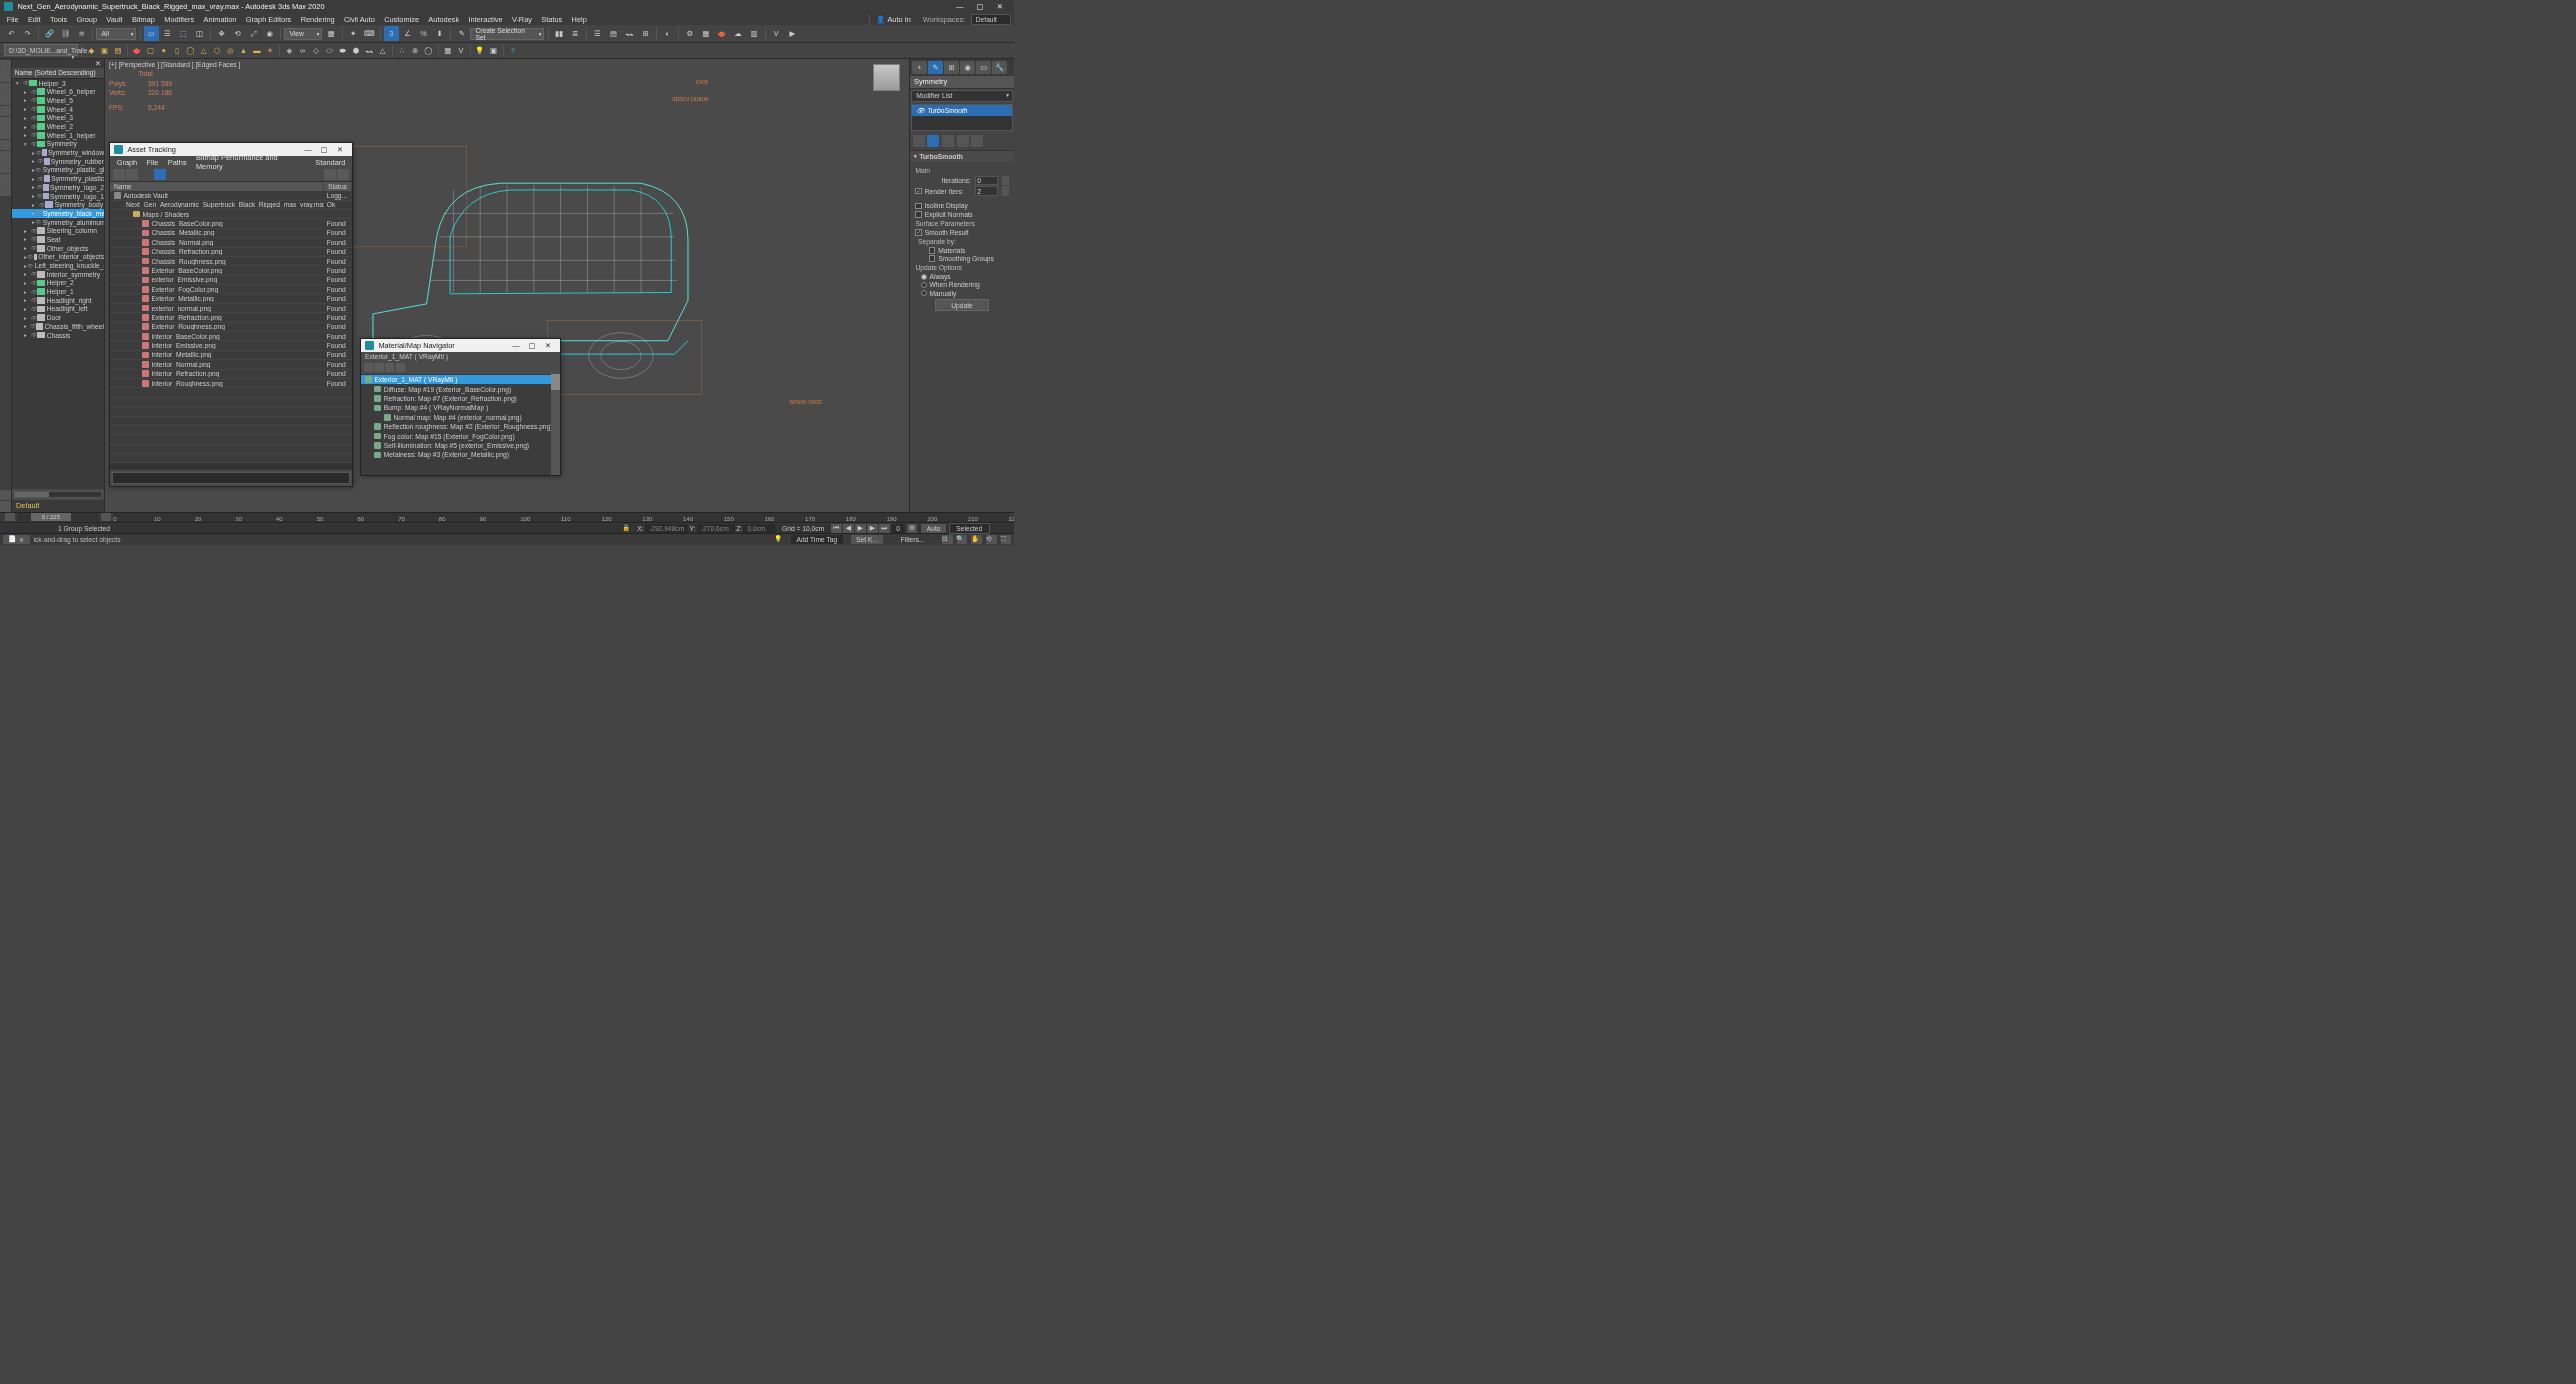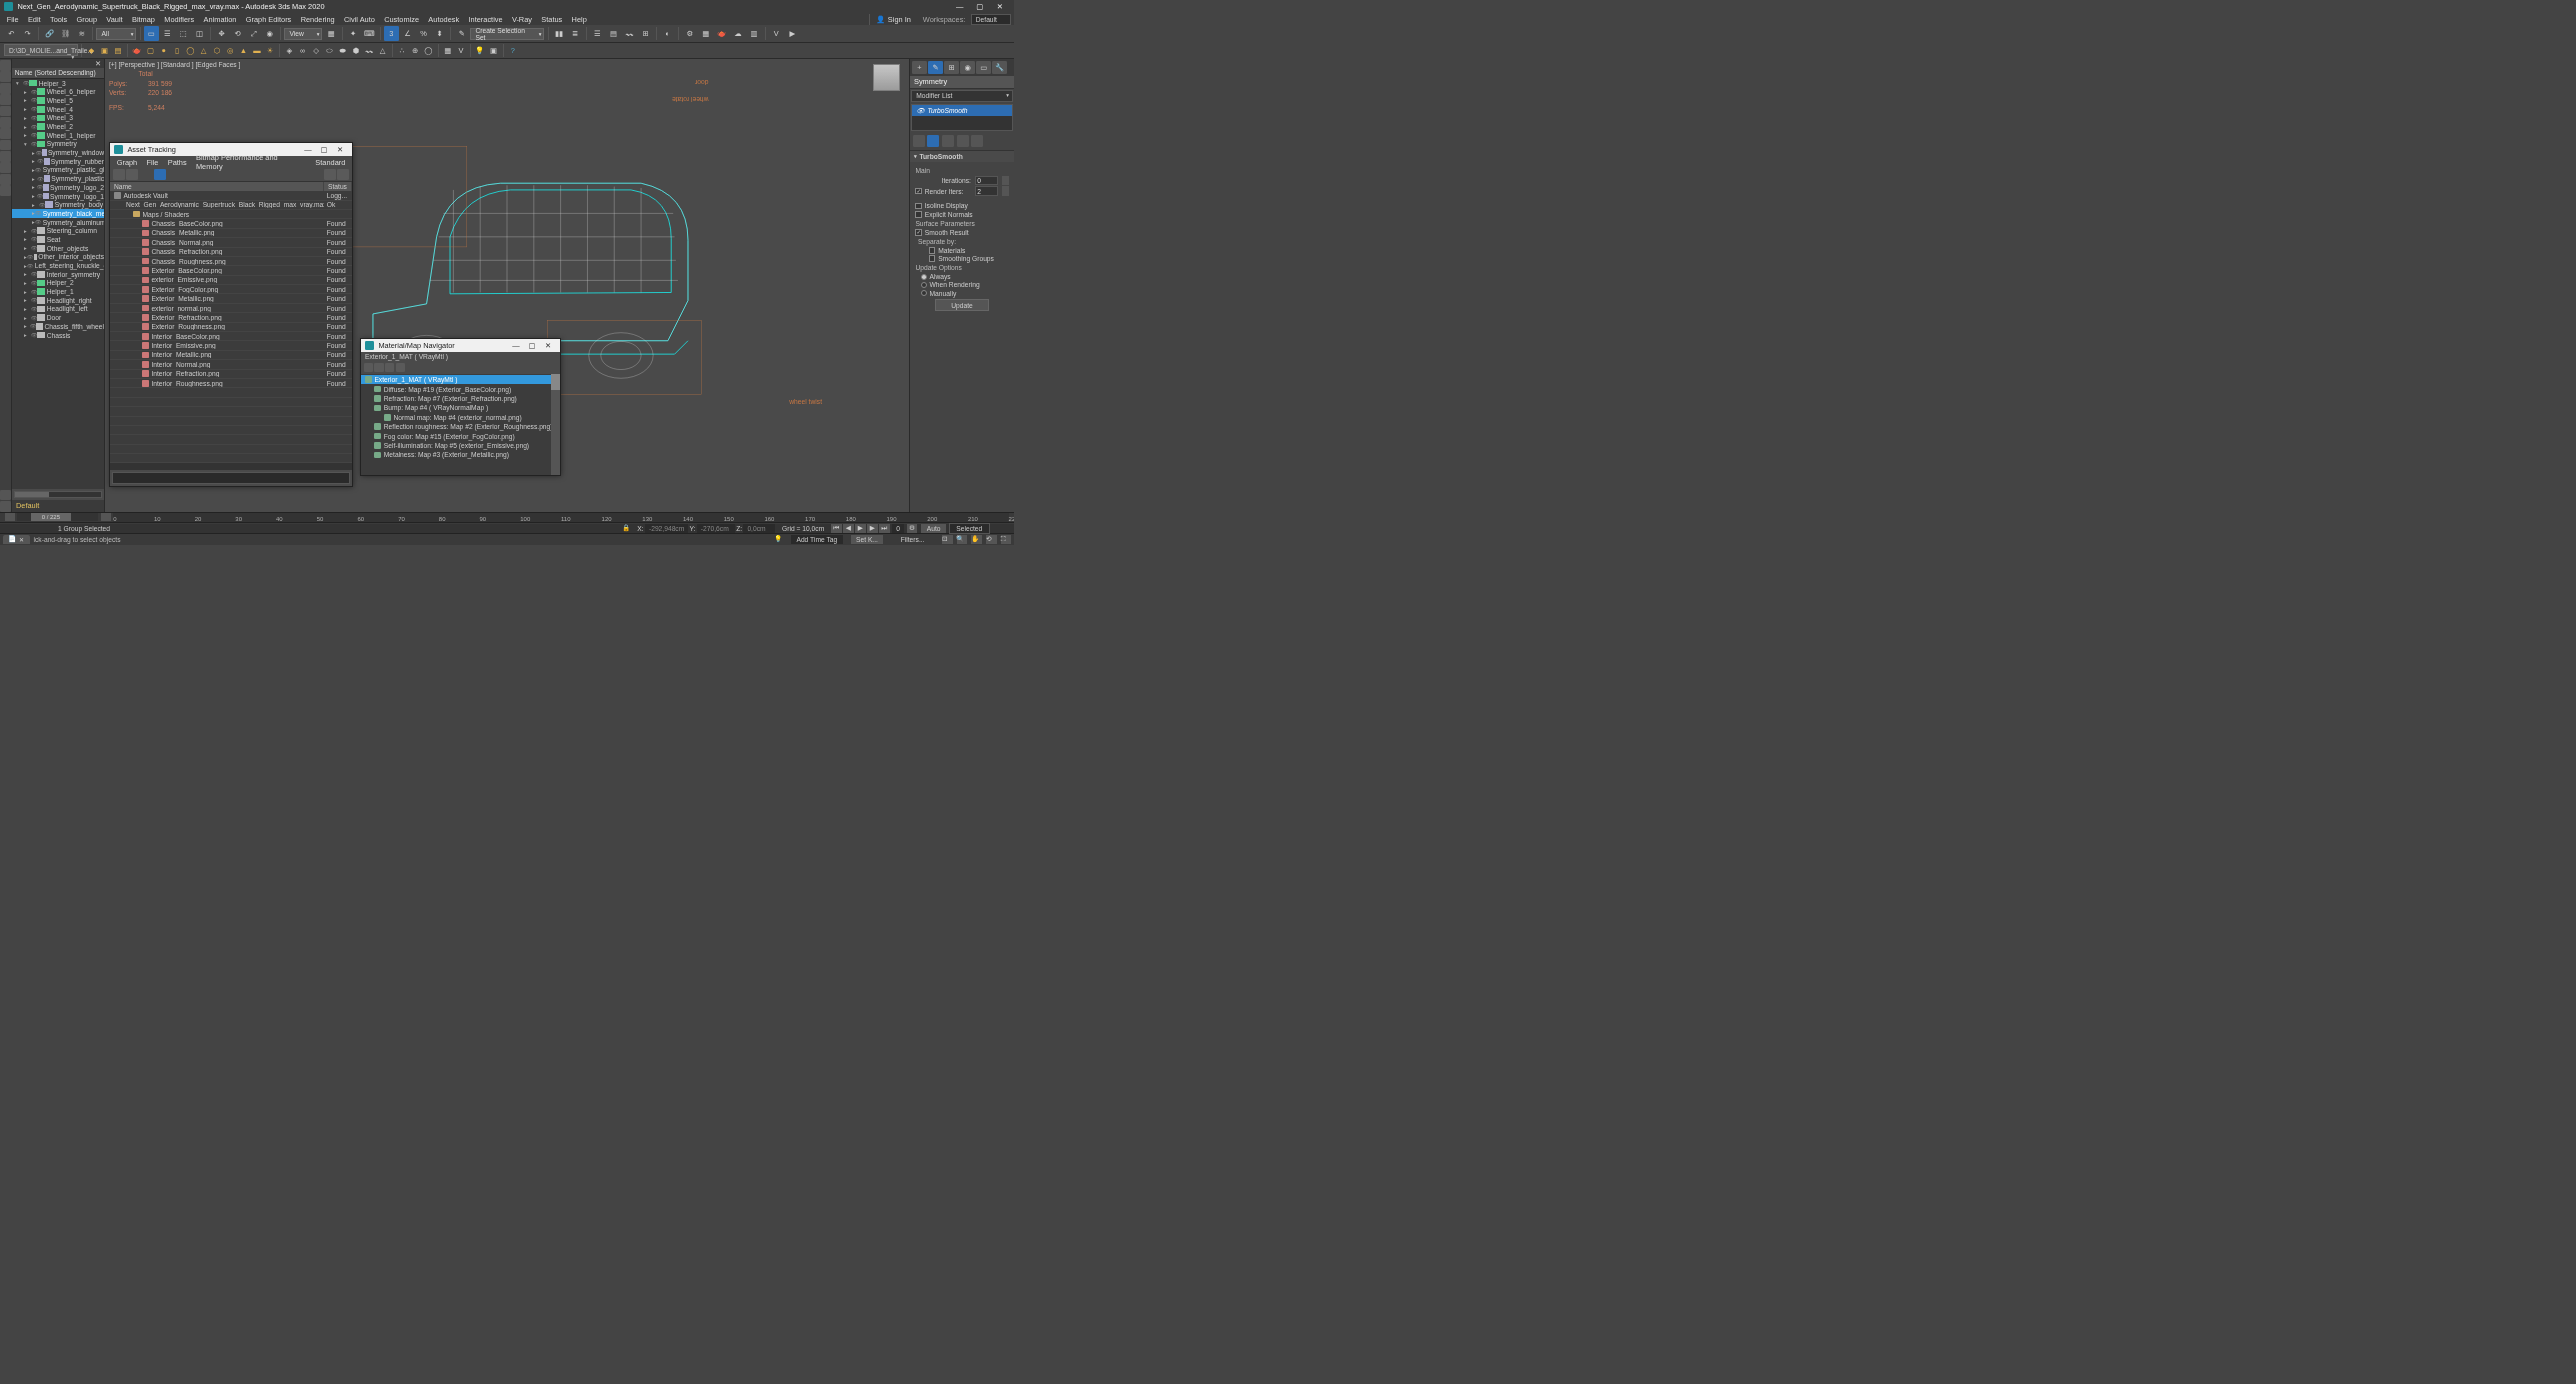--- a/index.html
+++ b/index.html
@@ -179,21 +179,21 @@
     <div class="menuitem">Graph Editors</div>
     <div class="menuitem">Rendering</div>
     <div class="menuitem">Civil Auto</div>
     <div class="menuitem">Customize</div>
     <div class="menuitem">Autodesk</div>
     <div class="menuitem">Interactive</div>
     <div class="menuitem">V-Ray</div>
     <div class="menuitem">Status</div>
     <div class="menuitem">Help</div>
     <div class="spacer"></div>
-    <div class="menuitem signin">👤 Sign In</div>
+    <div class="menuitem signin">👤 Auto In</div>
     <div class="workspace-label">Workspaces:</div>
     <div class="workspace-dd">Default</div>
   </div>
 
 <div class="toolbar">
   <div class="tbtn">↶</div>
   <div class="tbtn">↷</div>
   <div class="tsep"></div>
   <div class="tbtn">🔗</div>
   <div class="tbtn">⛓</div>

